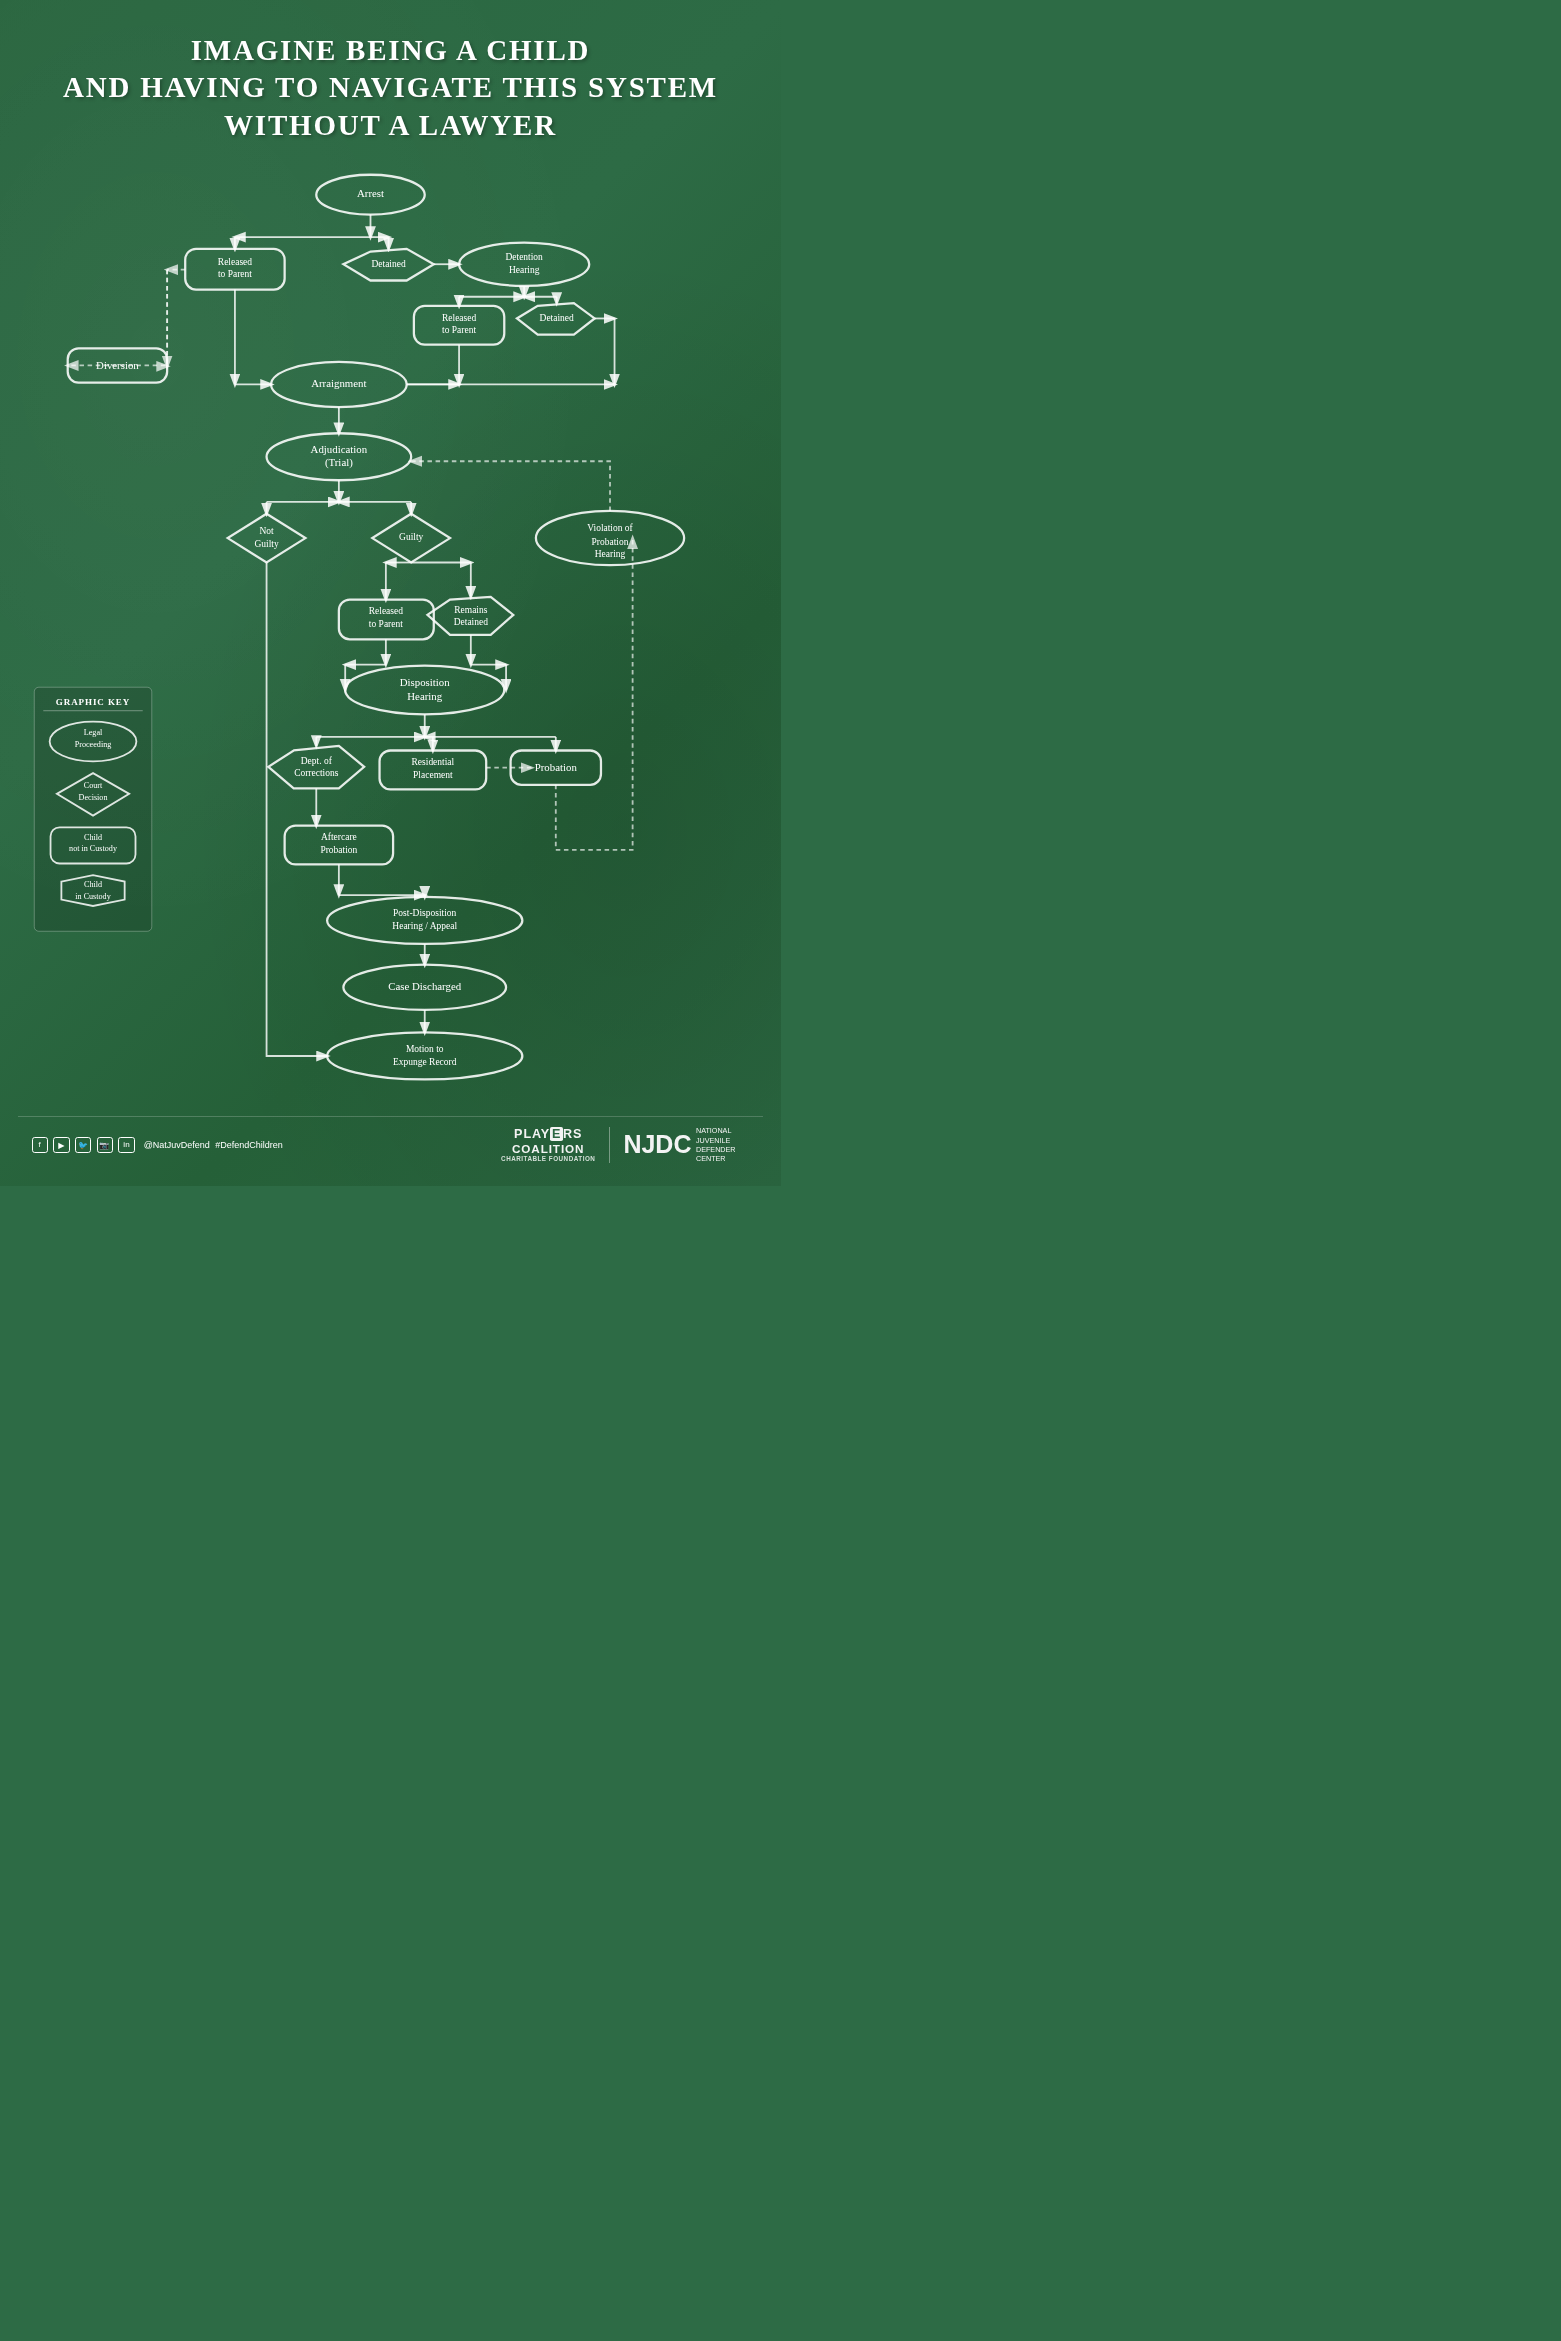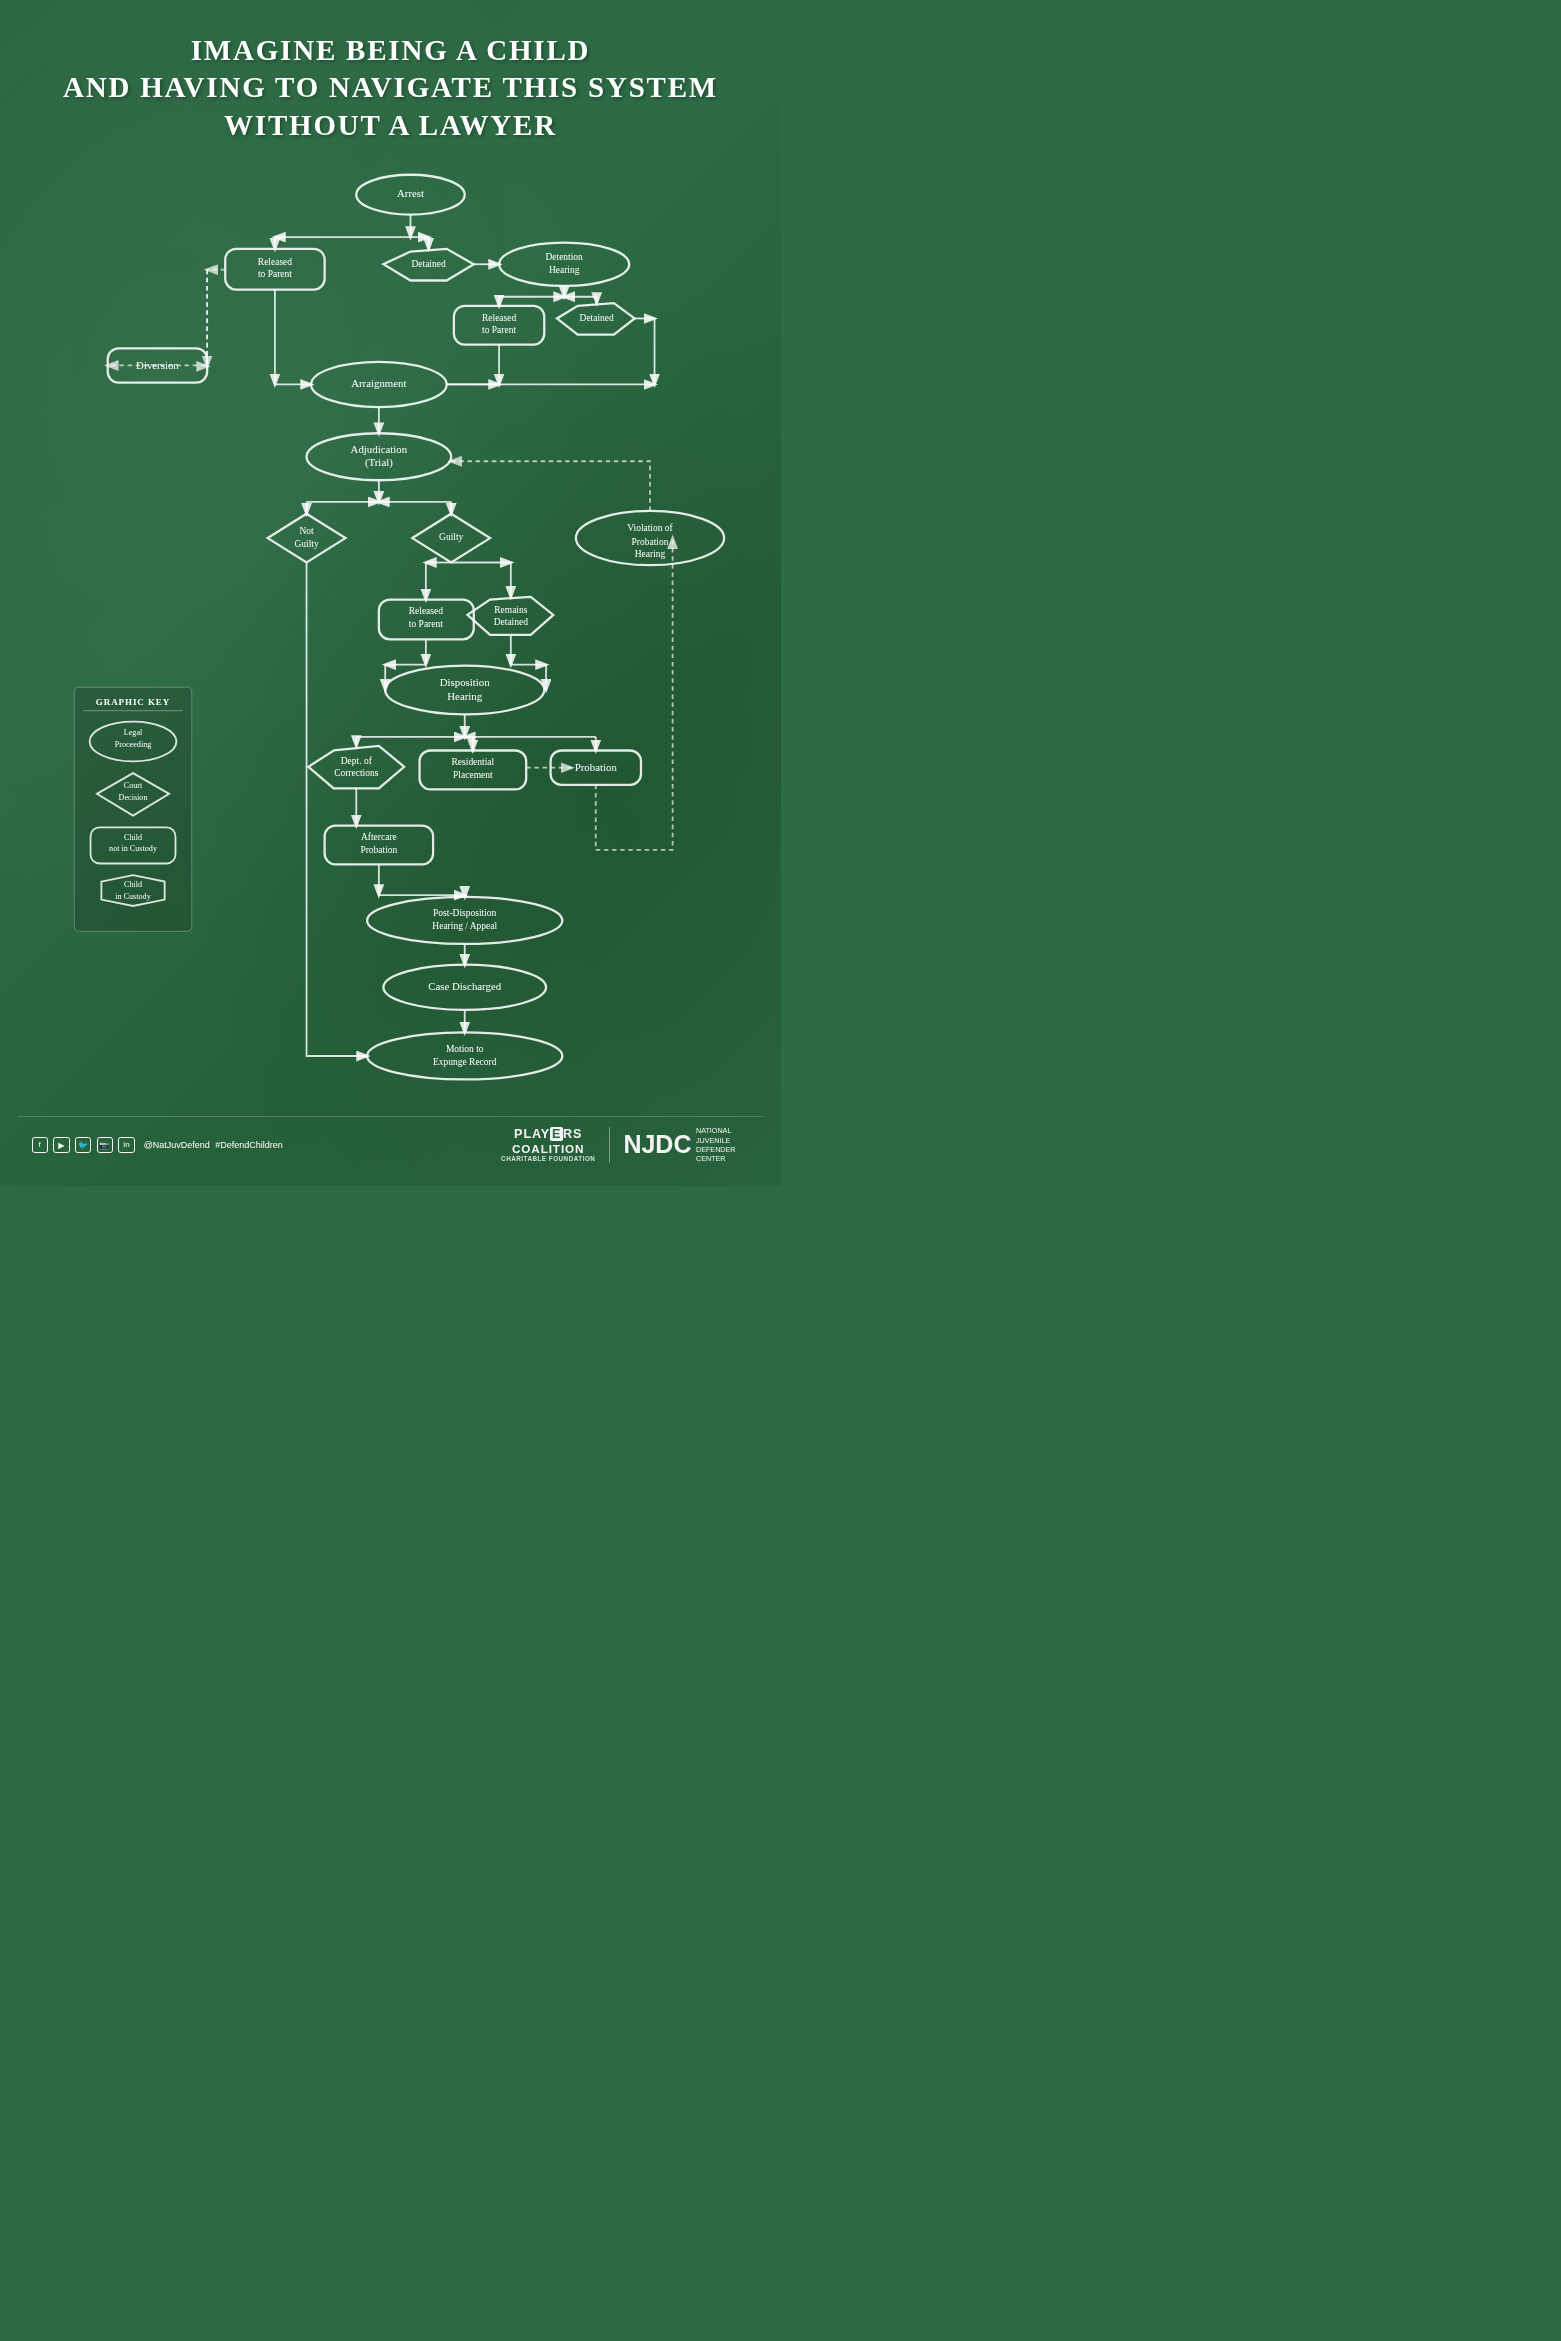--- a/index.html
+++ b/index.html
@@ -47,21 +47,21 @@
       text-transform: uppercase;
       letter-spacing: 1.8px;
       line-height: 1.3;
       text-shadow: 1.8px 1.8px 3.6px rgba(0,0,0,0.3);
       font-family: 'Chalkboard SE', 'Comic Sans MS', cursive;
     }
 
     .flowchart-area {
       display: flex;
       flex-direction: column;
-      align-items: flex-end;
+      align-items: flex-start;
       position: relative;
       padding-top: 9px;
     }
 
     
     .diagram-svg {
       width: 100%;
       max-width: 705px;
     }
 

